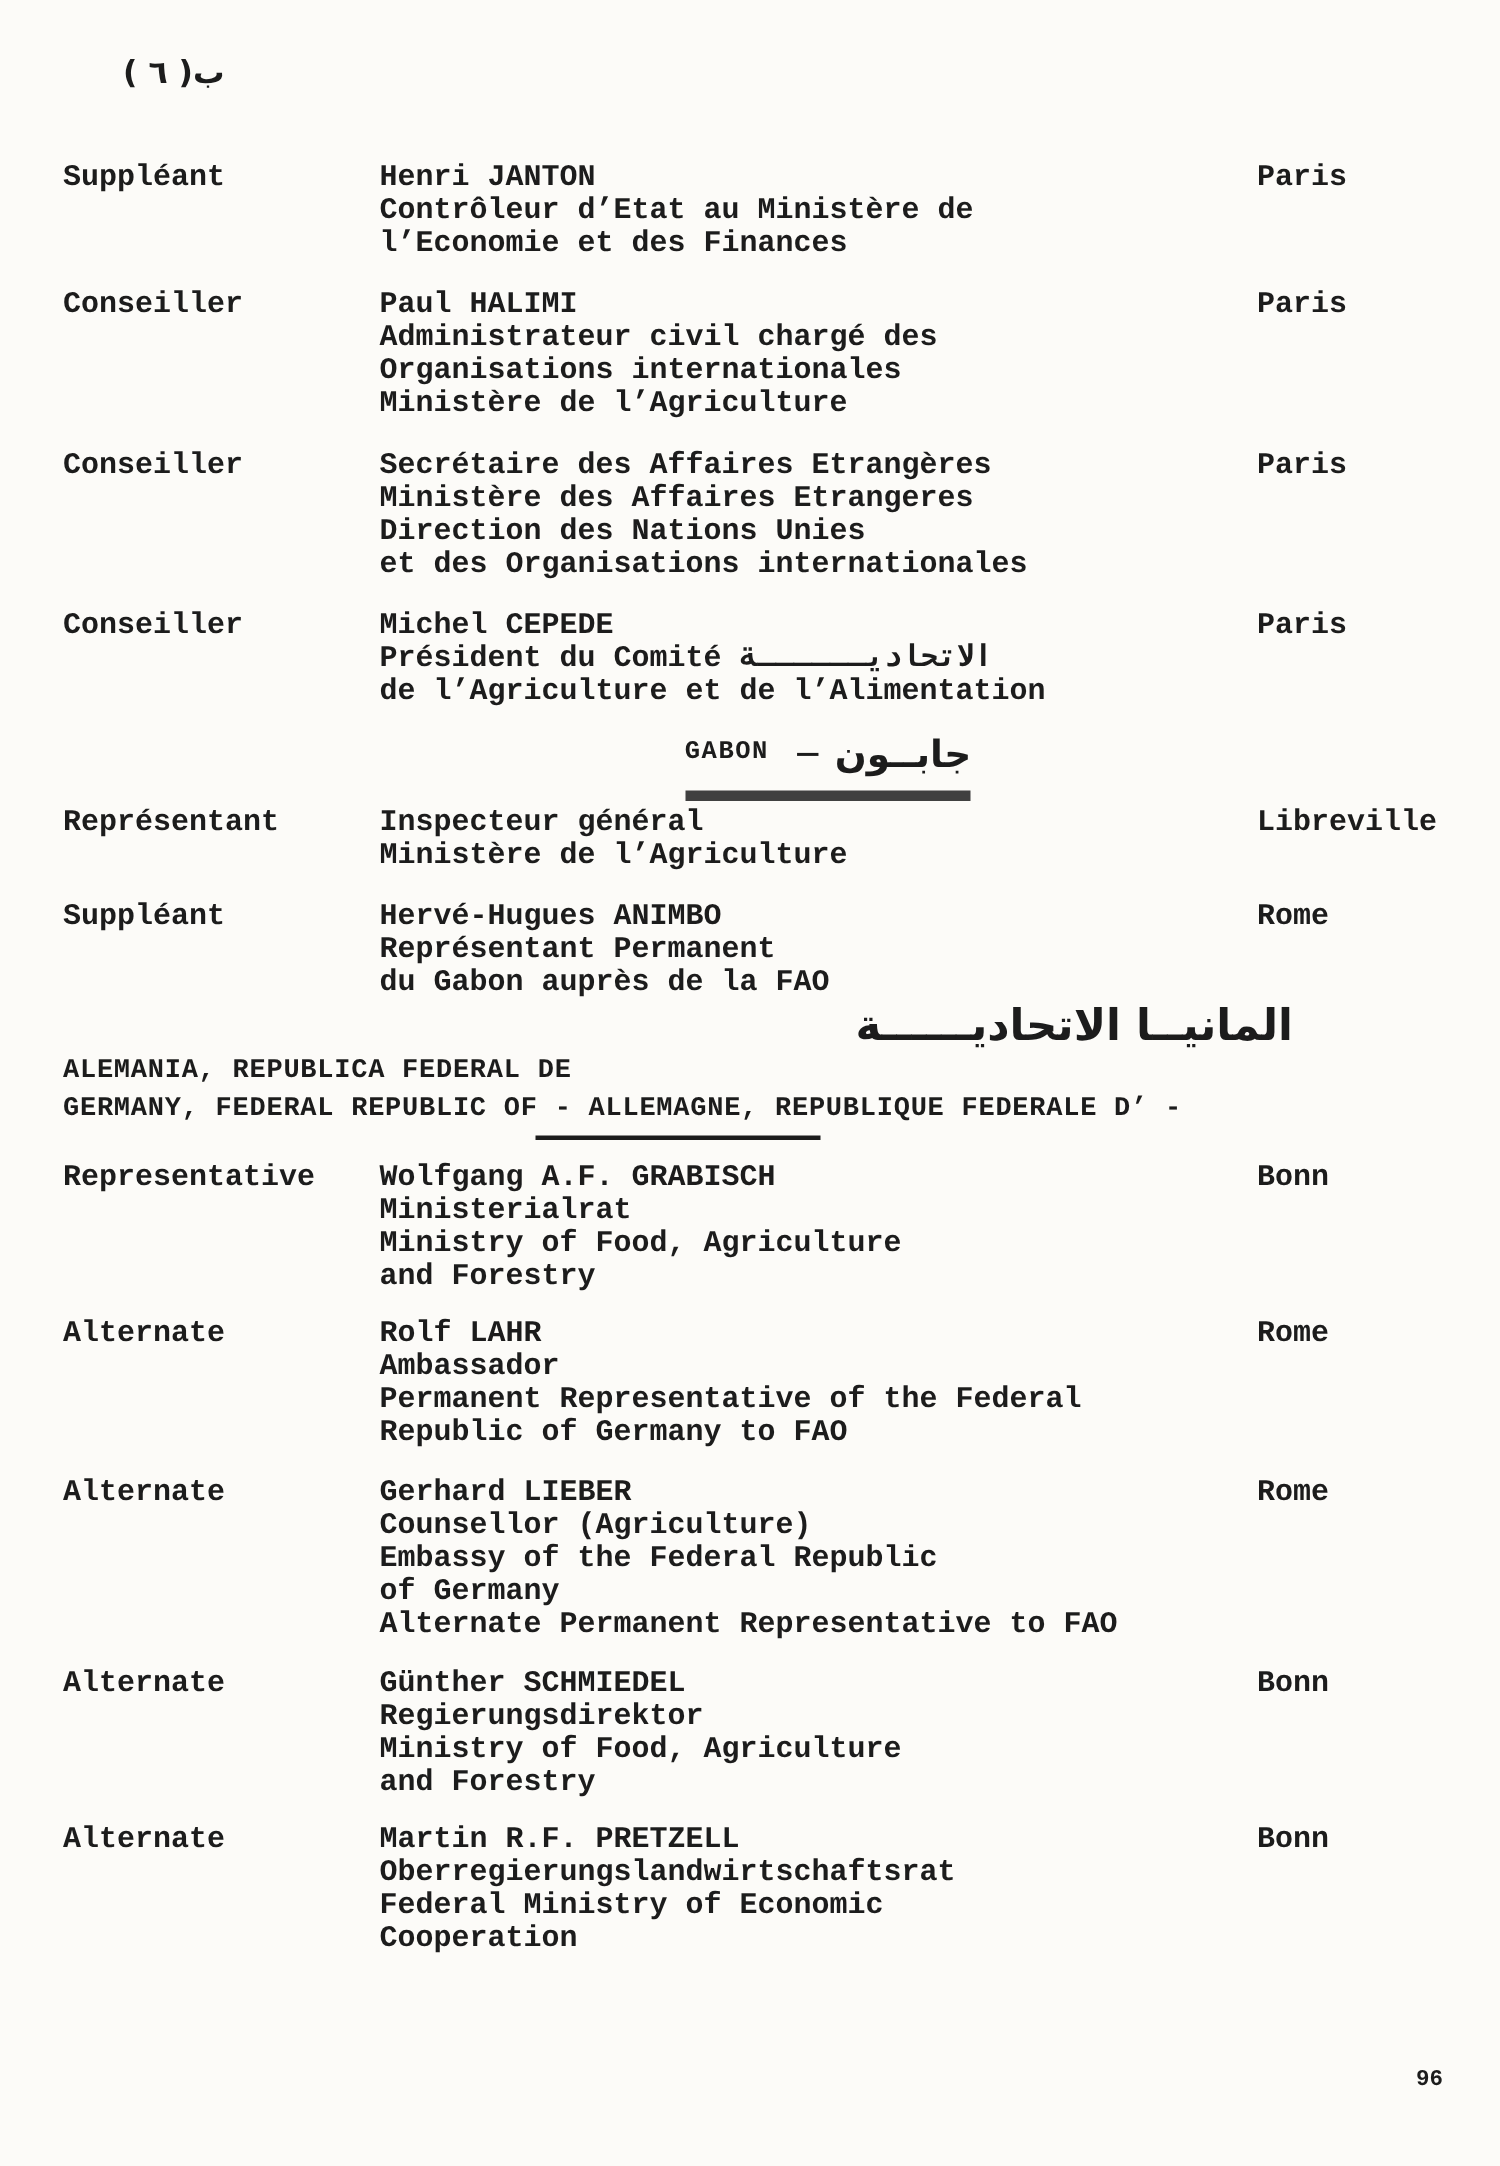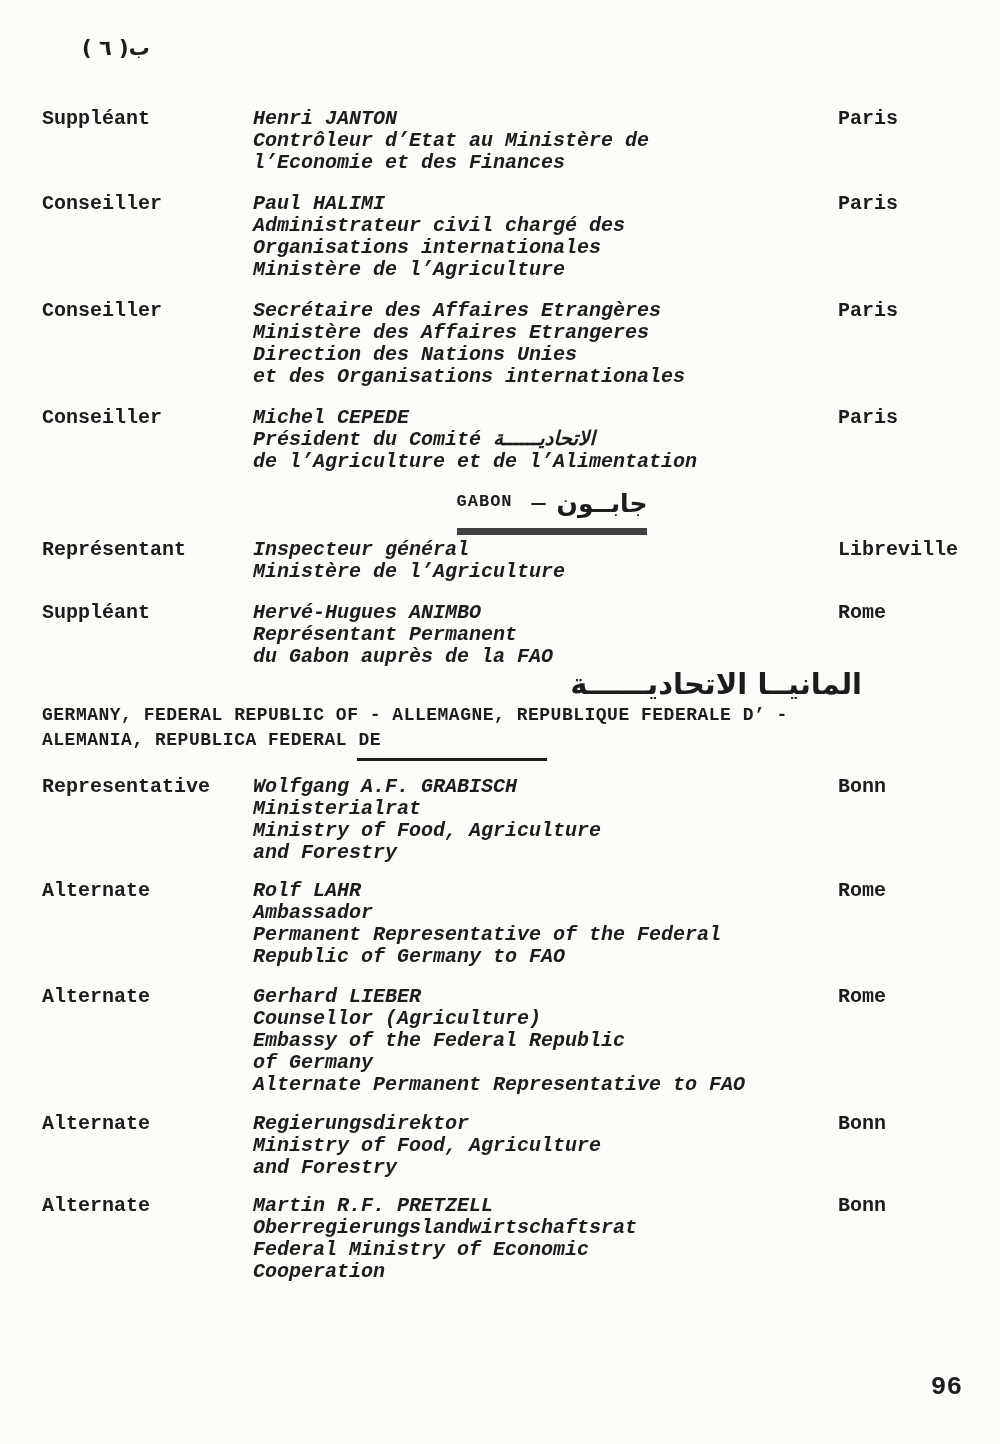--- a/index.html
+++ b/index.html
@@ -28,21 +28,21 @@
   }
   
   .entry{
     display:flex;
     align-items:flex-start;
     margin-bottom:19px;
     font-size:20px;
     line-height:22px;
   }
   .role{width:211px;flex:0 0 211px;}
-  .desc{width:585px;flex:0 0 585px;font-style:italic;}
+  .desc{width:585px;flex:0 0 585px;}
   .details{white-space:pre-line;}
   .city{width:162px;flex:0 0 162px;}
   
   .heading-wrap{
     width:820px;
     text-align:center;
     margin:0 0 4px 0;
   }
   .heading-wrap.shift-right{padding-left:200px;box-sizing:border-box;}
   .heading-underlined{
@@ -84,21 +84,21 @@
     letter-spacing:0.5px;
   }
   .underline-bar{
     width:190px;height:3px;
     background:#1c1c1c;
     margin:5px auto 0 auto;
   }
   .page-number{
     position:absolute;
     right:38px;bottom:46px;
-    font-size:26px;
+    font-size:15px;
     line-height:22px;
   }
 </style>
 </head>
 <body>
 
 <div class="page">
 
   <div class="page-header">
     <span dir="ltr">( ٦ )</span><span dir="rtl">ب</span>
@@ -166,22 +166,22 @@
     <div class="desc">
       <div class="name">Hervé-Hugues ANIMBO</div>
       <div class="details">Représentant Permanent
 du Gabon auprès de la FAO</div>
     </div>
     <div class="city">Rome</div>
   </div>
 
   <div class="de-heading">
     <div class="arabic de-arabic" dir="rtl">المانيــا الاتحاديــــــة</div>
+    <div class="de-latin">ALEMANIA, REPUBLICA FEDERAL DE</div>
     <div class="de-latin">GERMANY, FEDERAL REPUBLIC OF - ALLEMAGNE, REPUBLIQUE FEDERALE D’ -</div>
-    <div class="de-latin">ALEMANIA, REPUBLICA FEDERAL DE</div>
     <div class="underline-bar"></div>
   </div>
 
   <div class="entry" style="margin-bottom:16px;">
     <div class="role">Representative</div>
     <div class="desc">
       <div class="name">Wolfgang A.F. GRABISCH</div>
       <div class="details">Ministerialrat
 Ministry of Food, Agriculture
 and Forestry</div>
@@ -208,20 +208,21 @@
 Embassy of the Federal Republic
 of Germany
 Alternate Permanent Representative to FAO</div>
     </div>
     <div class="city">Rome</div>
   </div>
 
   <div class="entry" style="margin-bottom:16px;">
     <div class="role">Alternate</div>
     <div class="desc">
+      <div class="name">Günther SCHMIEDEL</div>
       <div class="details">Regierungsdirektor
 Ministry of Food, Agriculture
 and Forestry</div>
     </div>
     <div class="city">Bonn</div>
   </div>
 
   <div class="entry">
     <div class="role">Alternate</div>
     <div class="desc">

